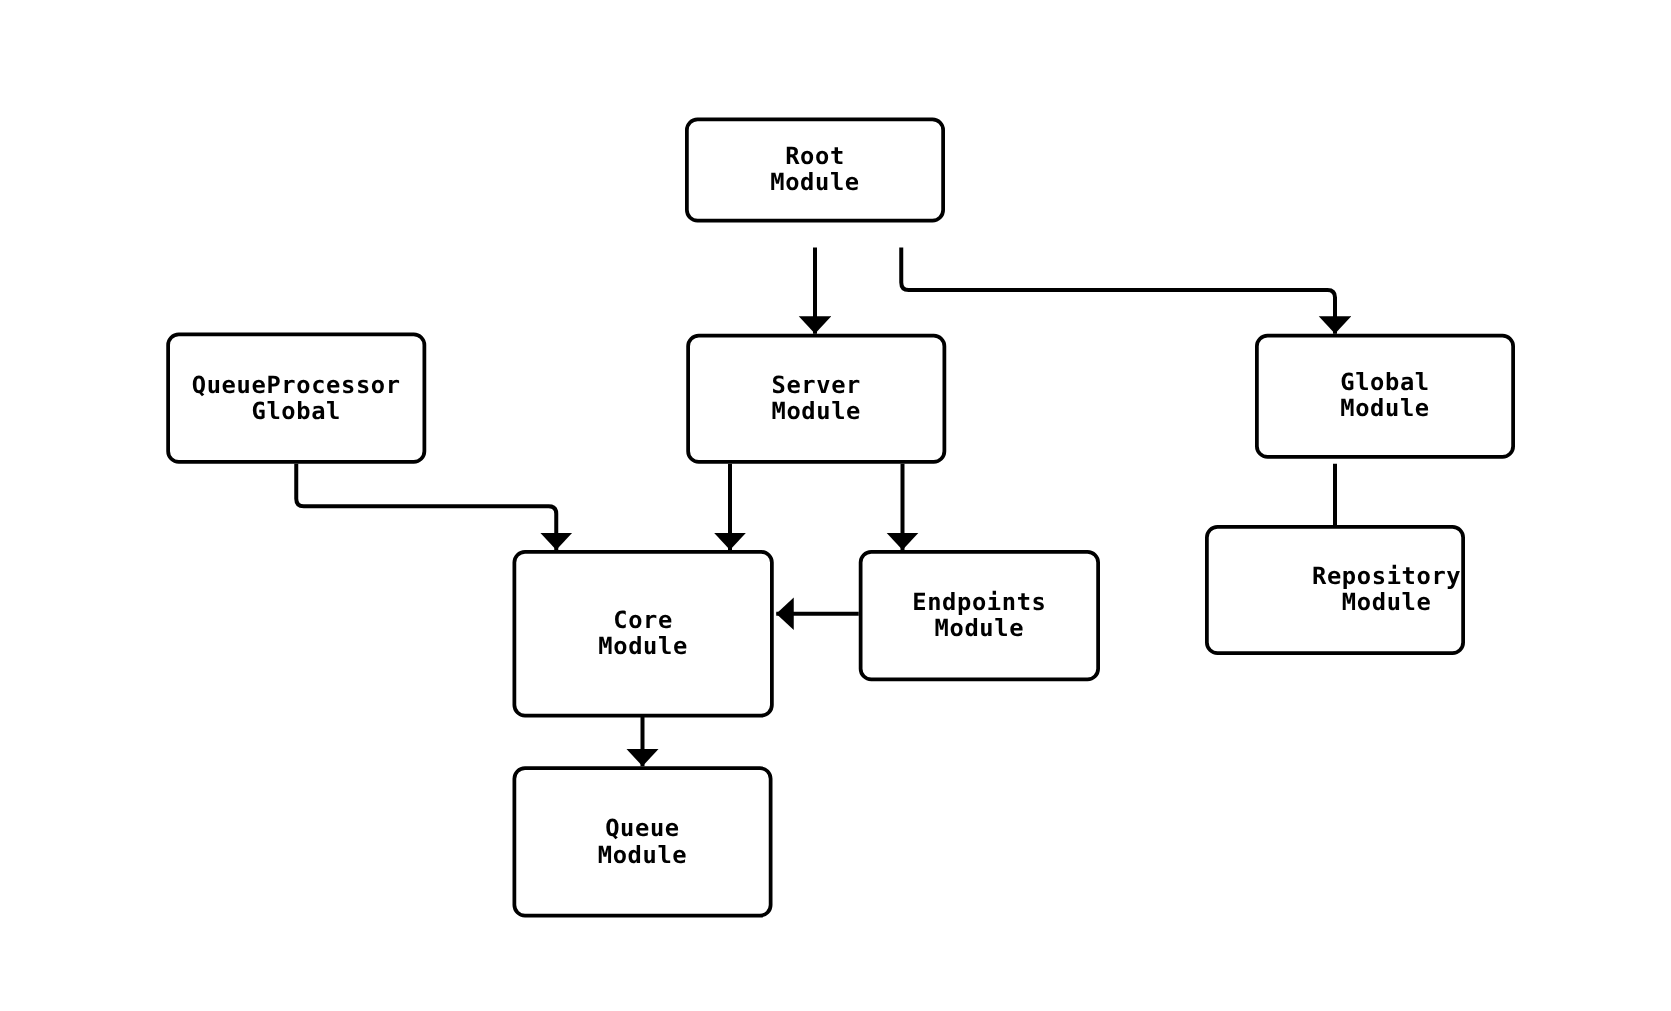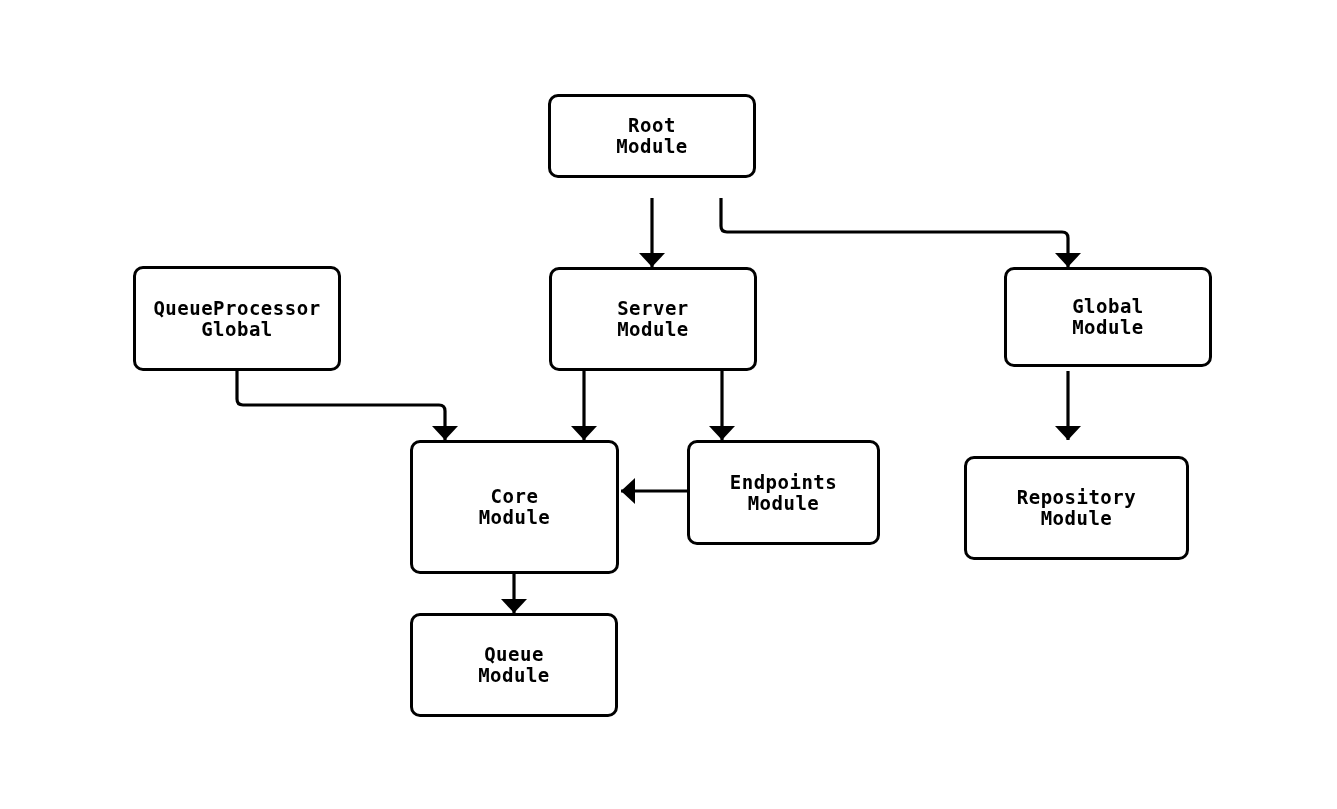--- a/index.html
+++ b/index.html
@@ -80,21 +80,21 @@
 Module</span>
   </div>
   <div class="node" style="left: 410px; top: 440px; width: 209px; height: 134px;">
     <span class="node-label">Core
 Module</span>
   </div>
   <div class="node" style="left: 687px; top: 440px; width: 193px; height: 105px;">
     <span class="node-label">Endpoints
 Module</span>
   </div>
-  <div class="node" style="left: 964px; top: 456px; width: 225px; height: 104px;">
+  <div class="node" style="left: 964px; top: 420px; width: 208px; height: 104px; justify-content: flex-end;">
     <span class="node-label">Repository
 Module</span>
   </div>
-  <div class="node" style="left: 410px; top: 613px; width: 208px; height: 104px;">
+  <div class="node" style="left: 410px; top: 613px; width: 208px; height: 121px;">
     <span class="node-label">Queue
 Module</span>
   </div>
 </div>
 
 </body></html>

